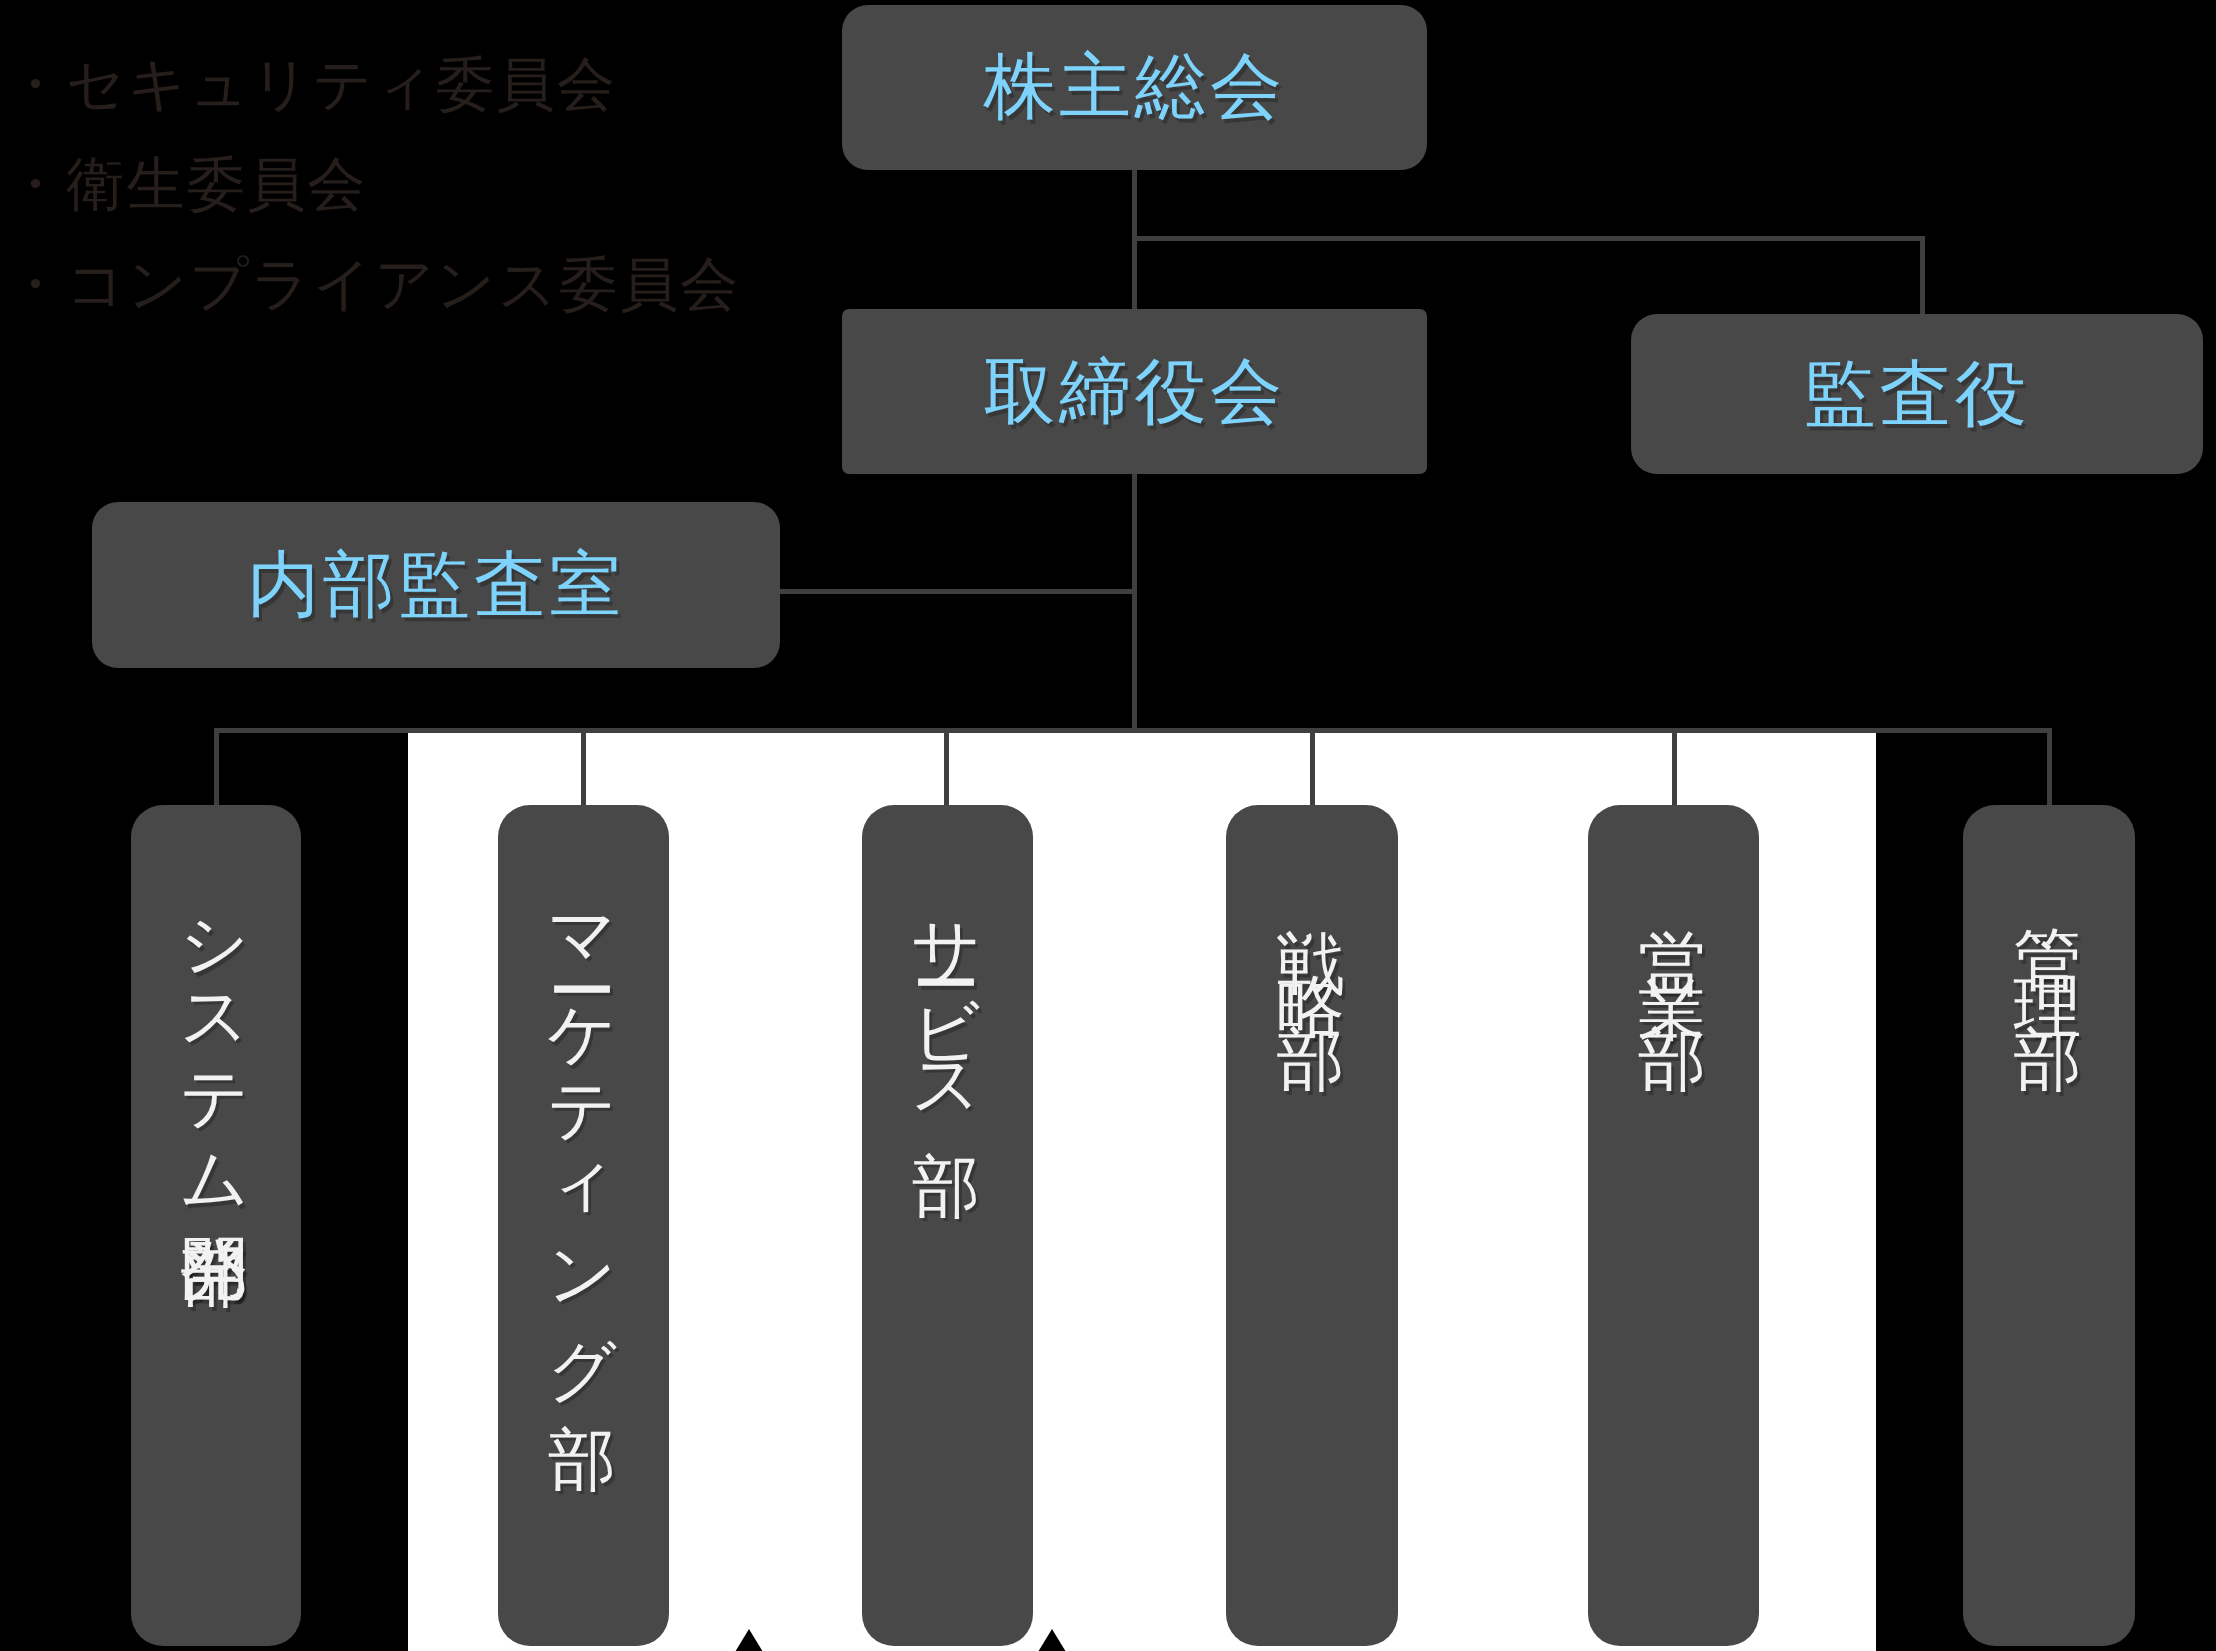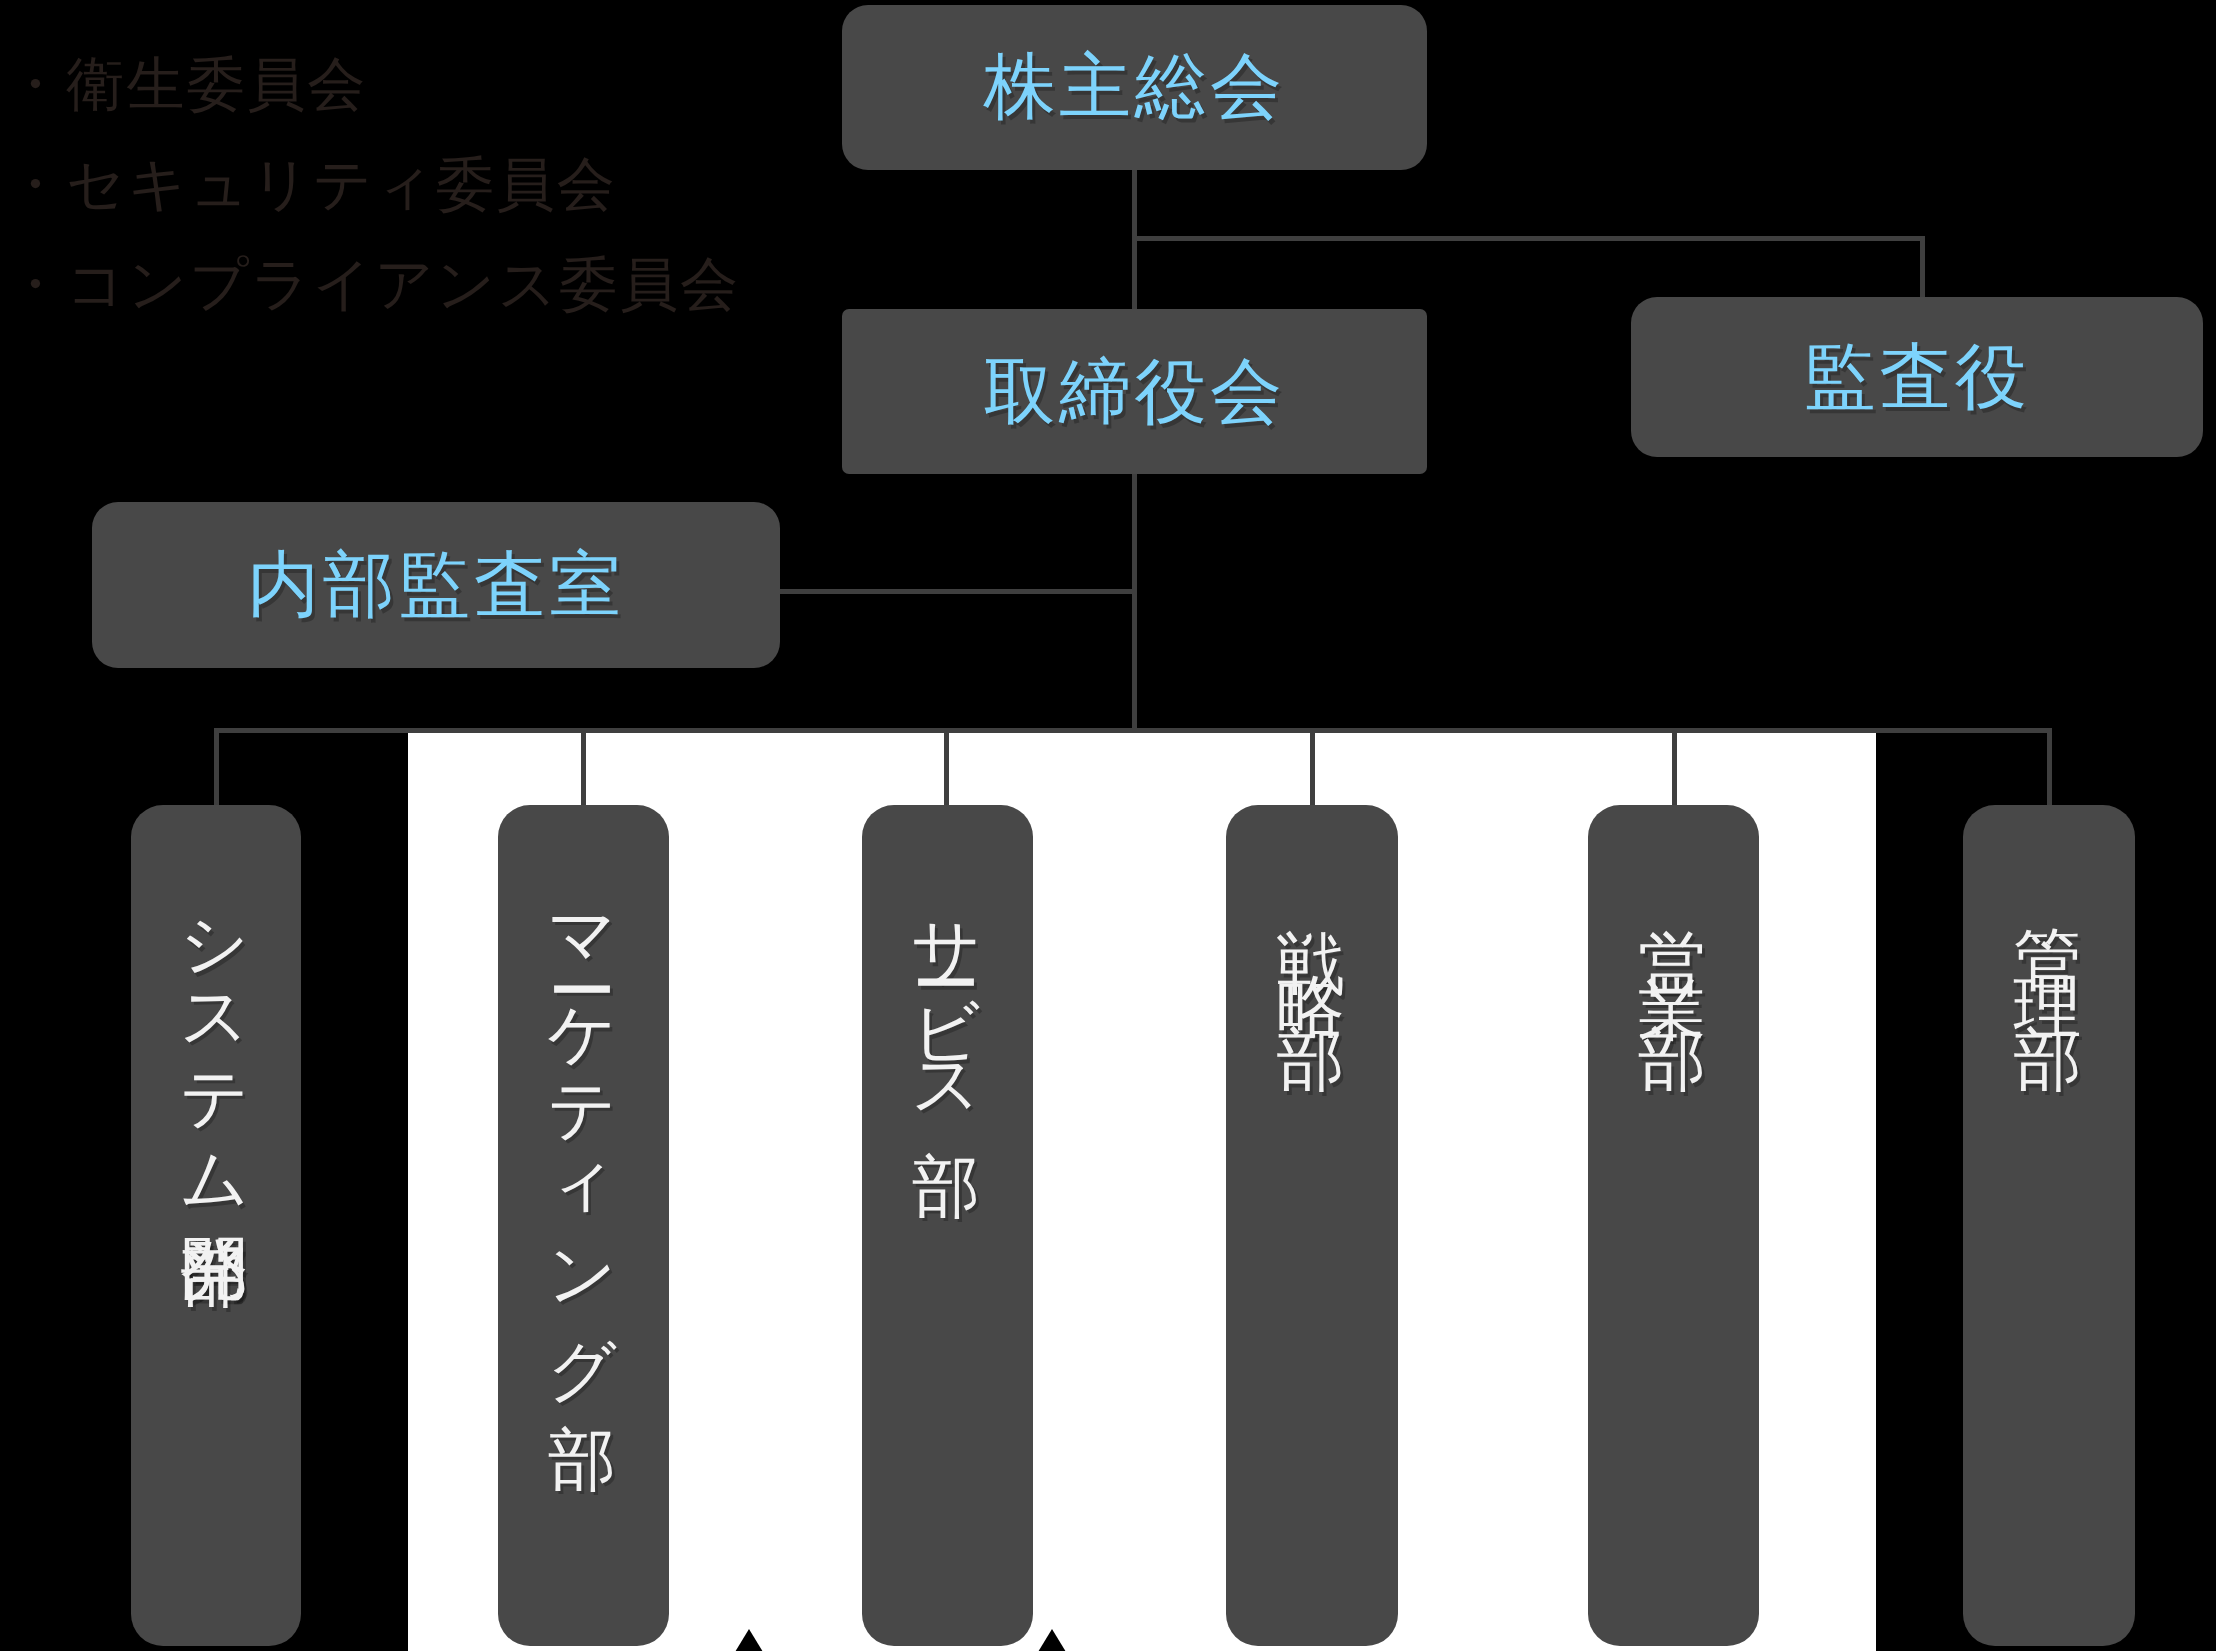--- a/index.html
+++ b/index.html
@@ -24,21 +24,21 @@
   .l-dist      {left:214px;top:728px;width:1838px;}
   .drop{top:730px;height:78px;}
   .d1{left:214px;} .d2{left:581px;} .d3{left:944px;}
   .d4{left:1310px;} .d5{left:1672px;} .d6{left:2047px;}
   
   .node{position:absolute;background:#484848;border-radius:26px;display:flex;
         align-items:center;justify-content:center;color:#7dd3fc;font-size:72px;
         letter-spacing:3.5px;text-shadow:2.9px 3.5px 0 rgba(0,0,0,0.25);white-space:nowrap;}
   .n-shareholders{left:842px;top:4.6px;width:585px;height:165px;}
   .n-board      {left:842px;top:309px;width:585px;height:165px;border-radius:7px;}
-  .n-auditor    {left:1631px;top:297px;width:572px;height:160px;}
+  .n-auditor    {left:1631px;top:314px;width:572px;height:160px;}
   .n-internal   {left:92px;top:502px;width:688px;height:166px;text-align:right;}
   
   .dept{position:absolute;top:805px;height:841px;width:171px;background:#484848;
         border-radius:32px;display:flex;justify-content:center;color:#f2f2f2;
         font-size:68px;text-shadow:2.9px 3.5px 0 rgba(0,0,0,0.25);}
   .dept span{writing-mode:vertical-rl;text-orientation:upright;padding-top:69px;line-height:1;}
   .b1{left:131px;width:170px;} .b1 span{letter-spacing:0px;}
   .b2{left:498px;} .b2 span{letter-spacing:4px;}
   .b3{left:862px;width:171px;} .b3 span{letter-spacing:-2.9px;}
   .b4{left:1226px;width:172px;} .b4 span{letter-spacing:47px;}
@@ -89,19 +89,19 @@
     <span>戦略部</span>
   </div>
   <div class="dept b5">
     <span>営業部</span>
   </div>
   <div class="dept b6">
     <span>管理部</span>
   </div>
 
   <div class="committees">
+    <div>・セキュリティ委員会</div>
     <div>・衛生委員会</div>
-    <div>・セキュリティ委員会</div>
     <div>・コンプライアンス委員会</div>
   </div>
 
 </div>
 
 
 </body></html>

